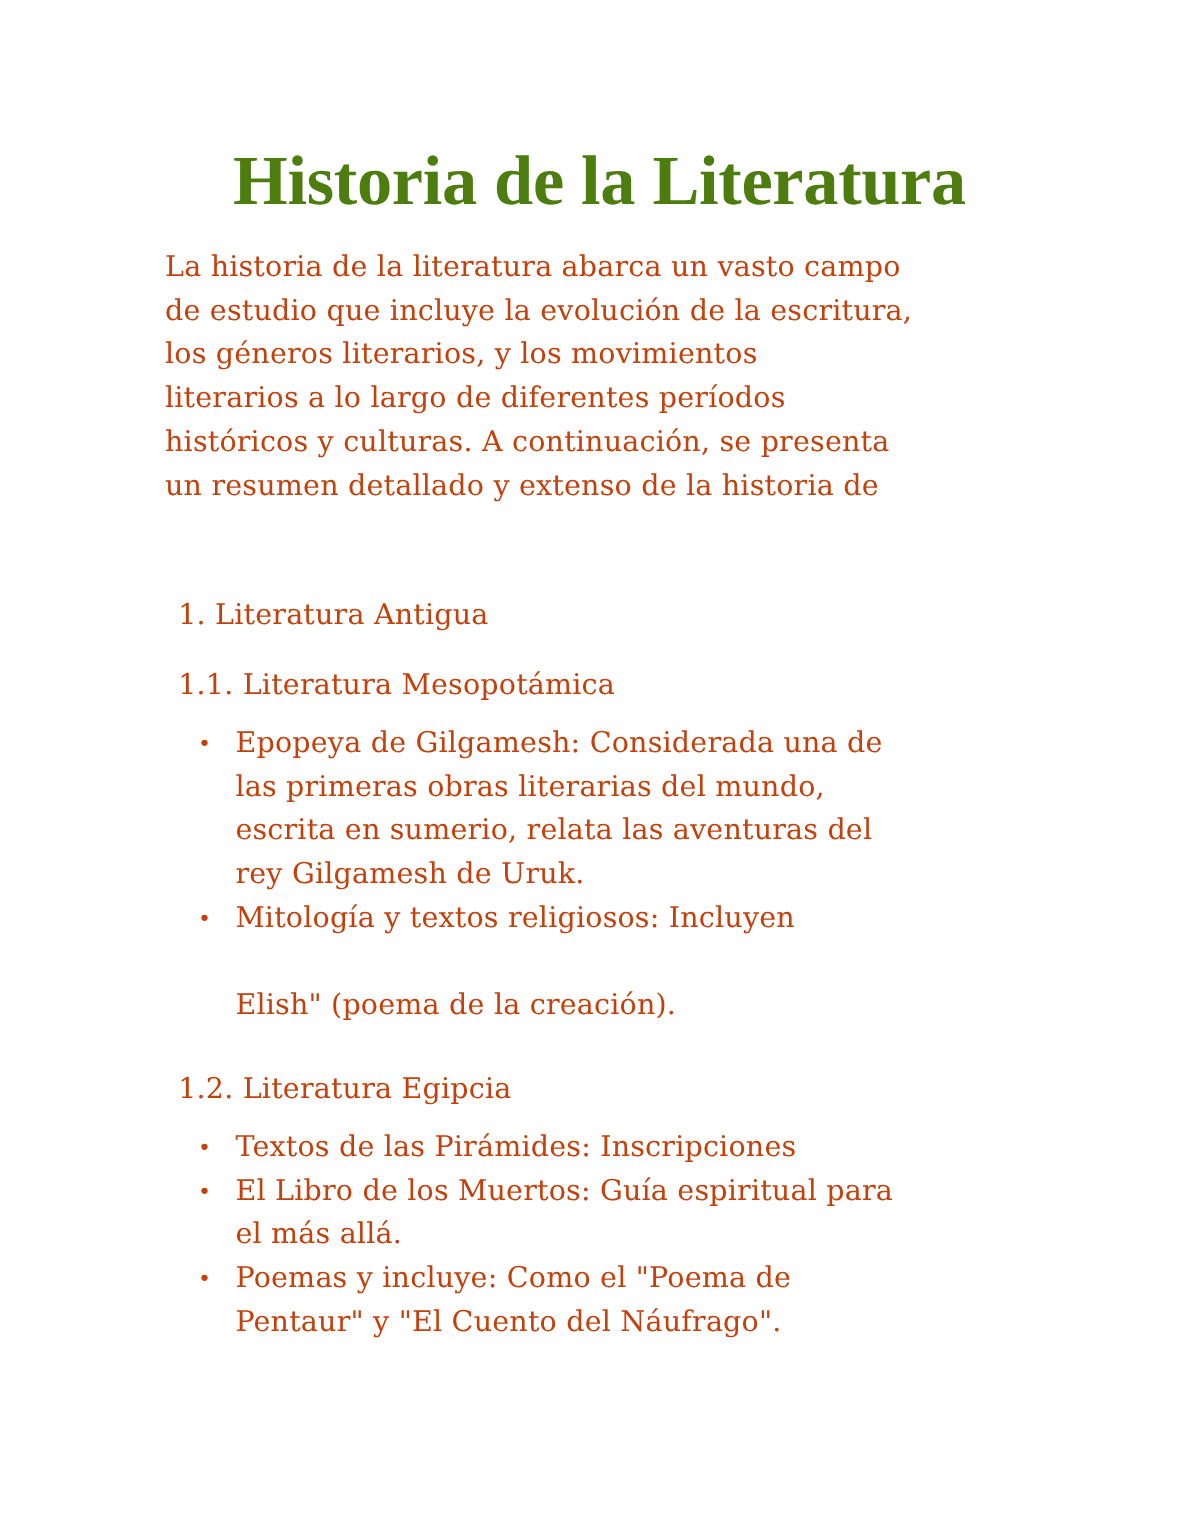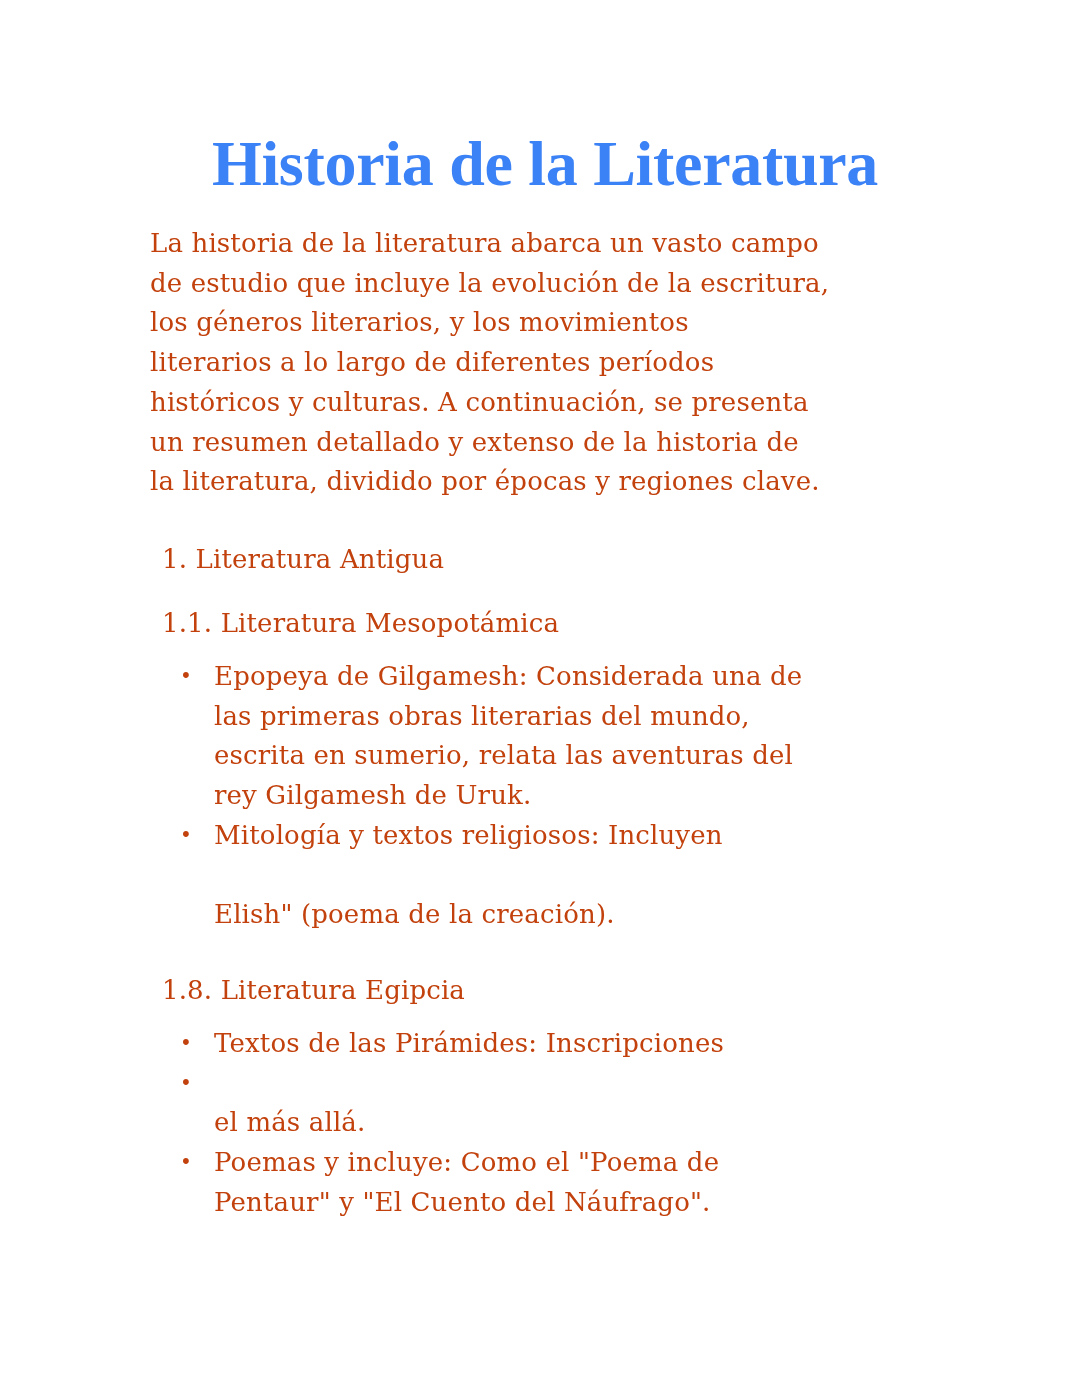--- a/index.html
+++ b/index.html
@@ -23,21 +23,21 @@
       position: absolute;
       left: 0;
       top: 126px;
       width: 790px;
       text-align: center;
       margin: 0;
       font-family: "Liberation Serif", "DejaVu Serif", serif;
       font-weight: bold;
       font-size: 64px;
       line-height: 76px;
-      color: #3b82f6;
+      color: #4d7c0f;
       letter-spacing: -0.3px;
     }
     .body-text {
       font-family: "DejaVu Serif", "Liberation Serif", serif;
       color: #c2410c;
       font-size: 26px;
       line-height: 39.7px;
       letter-spacing: 0.15px;
     }
     .intro {
@@ -80,21 +80,20 @@
 
   <h1 class="title">Historia de la Literatura</h1>
 
   <p class="intro body-text">
     <span>La historia de la literatura abarca un vasto campo</span><br>
     <span>de estudio que incluye la evolución de la escritura,</span><br>
     <span>los géneros literarios, y los movimientos</span><br>
     <span>literarios a lo largo de diferentes períodos</span><br>
     <span>históricos y culturas. A continuación, se presenta</span><br>
     <span>un resumen detallado y extenso de la historia de</span><br>
-    <span>la literatura, dividido por épocas y regiones clave.</span>
   </p>
 
   <h2 class="heading body-text" style="top:528px;">1. Literatura Antigua</h2>
 
   <h3 class="heading body-text" style="top:592px;">1.1. Literatura Mesopotámica</h3>
 
   <ul class="list body-text" style="top:657px;">
     <li>
       <span class="bullet">•</span>
       <span>Epopeya de Gilgamesh: Considerada una de</span><br>
@@ -103,30 +102,30 @@
       <span>rey Gilgamesh de Uruk.</span>
     </li>
     <li>
       <span class="bullet">•</span>
       <span>Mitología y textos religiosos: Incluyen</span><br>
       <br>
       <span>Elish" (poema de la creación).</span>
     </li>
   </ul>
 
-  <h3 class="heading body-text" style="top:959px;">1.8. Literatura Egipcia</h3>
+  <h3 class="heading body-text" style="top:959px;">1.2. Literatura Egipcia</h3>
 
   <ul class="list body-text" style="top:1024px;">
     <li>
       <span class="bullet">•</span>
       <span>Textos de las Pirámides: Inscripciones</span><br>
     </li>
     <li>
       <span class="bullet">•</span>
-      <br>
+      <span>El Libro de los Muertos: Guía espiritual para</span><br>
       <span>el más allá.</span>
     </li>
     <li>
       <span class="bullet">•</span>
       <span>Poemas y incluye: Como el "Poema de</span><br>
       <span>Pentaur" y "El Cuento del Náufrago".</span>
     </li>
   </ul>
 
 </div>

